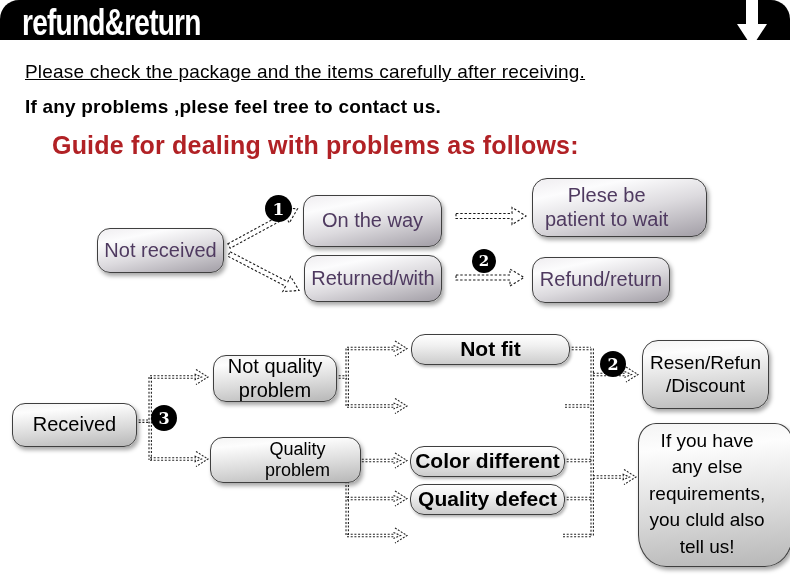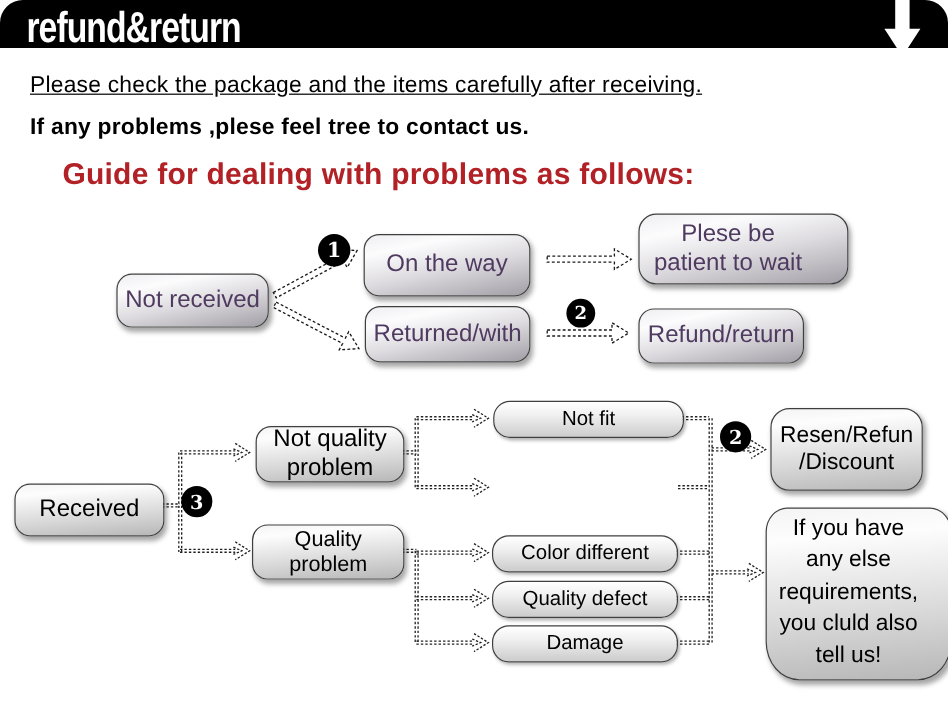--- a/index.html
+++ b/index.html
@@ -22,33 +22,33 @@
   .node{
     position:absolute;display:flex;align-items:center;justify-content:center;text-align:center;
     border:1px solid #3f3f3f;border-radius:13px;z-index:2;
     background:linear-gradient(168deg,#efedf0 0%,#fcfcfd 22%,#dcdade 55%,#a29ea6 100%);
     box-shadow:2px 3px 4px rgba(0,0,0,.35);
     font-size:20px;color:#4f3a60;line-height:1.18;
   }
   .pre{white-space:pre-line;}
   .styleB{color:#000;background:linear-gradient(175deg,#f4f4f4 0%,#fdfdfd 18%,#d9d9d9 62%,#b7b7b7 100%);}
   .styleC{
-    color:#000;font-weight:normal;font-size:17px;border-radius:14px;
+    color:#000;font-weight:bold;font-size:21px;border-radius:14px;
     background:linear-gradient(#ffffff 0%,#f1f1f1 35%,#cccccc 100%);
     box-shadow:1.5px 2px 3px rgba(0,0,0,.3);
   }
   .alignL{justify-content:flex-start;text-align:center;}
   .n-not-received{left:97px;top:228px;width:125px;height:43px;}
   .n-on-the-way{left:303px;top:195px;width:137px;height:50px;}
   .n-returned-lost{left:304px;top:255px;width:136px;height:45px;}
   .n-plese-wait{left:532px;top:178px;width:161px;height:57px;padding-left:12px;border-radius:15px;}
   .n-refund-return{left:532px;top:257px;width:136px;height:44px;}
   .n-received{left:12px;top:403px;width:123px;height:42px;}
   .n-not-quality{left:213px;top:355px;width:122px;height:45px;font-size:20px;}
-  .n-quality-problem{left:210px;top:437px;width:125px;height:44px;font-size:18px;}
+  .n-quality-problem{left:210px;top:437px;width:125px;height:44px;font-size:18px;padding-left:24px;}
   .n-not-fit{left:411px;top:334px;width:157px;height:29px;}
   .n-wrong-delivery{left:410px;top:391px;width:155px;height:29px;}
   .n-color-different{left:410px;top:446px;width:153px;height:29px;}
   .n-quality-defect{left:410px;top:484px;width:153px;height:29px;}
   .n-damage{left:410px;top:521px;width:153px;height:29px;}
   .n-resen{left:642px;top:340px;width:125px;height:67px;font-size:19px;border-radius:16px;}
   .n-any-else{
     left:638px;top:423px;width:137px;height:134px;font-size:19px;line-height:26.4px;
     padding:4px 6px 4px 10px;align-items:flex-start;
     border-radius:18px 18px 28px 28px / 20px 20px 32px 32px;
@@ -122,21 +122,20 @@
 
   <div class="node styleB n-received">Received</div>
   <div class="badge b3">3</div>
   <div class="node styleB pre n-not-quality">Not quality
 problem</div>
   <div class="node styleB pre n-quality-problem">Quality
 problem</div>
   <div class="node styleC n-not-fit">Not fit</div>
   <div class="node styleC n-color-different">Color different</div>
   <div class="node styleC n-quality-defect">Quality defect</div>
-  <div class="node styleC n-damage">Damage</div>
   <div class="badge b2b">2</div>
   <div class="node styleB pre n-resen">Resen/Refun
 /Discount</div>
   <div class="node styleB pre alignL n-any-else">If you have
 any else
 requirements,
 you cluld also
 tell us!</div>
 
 </div>

